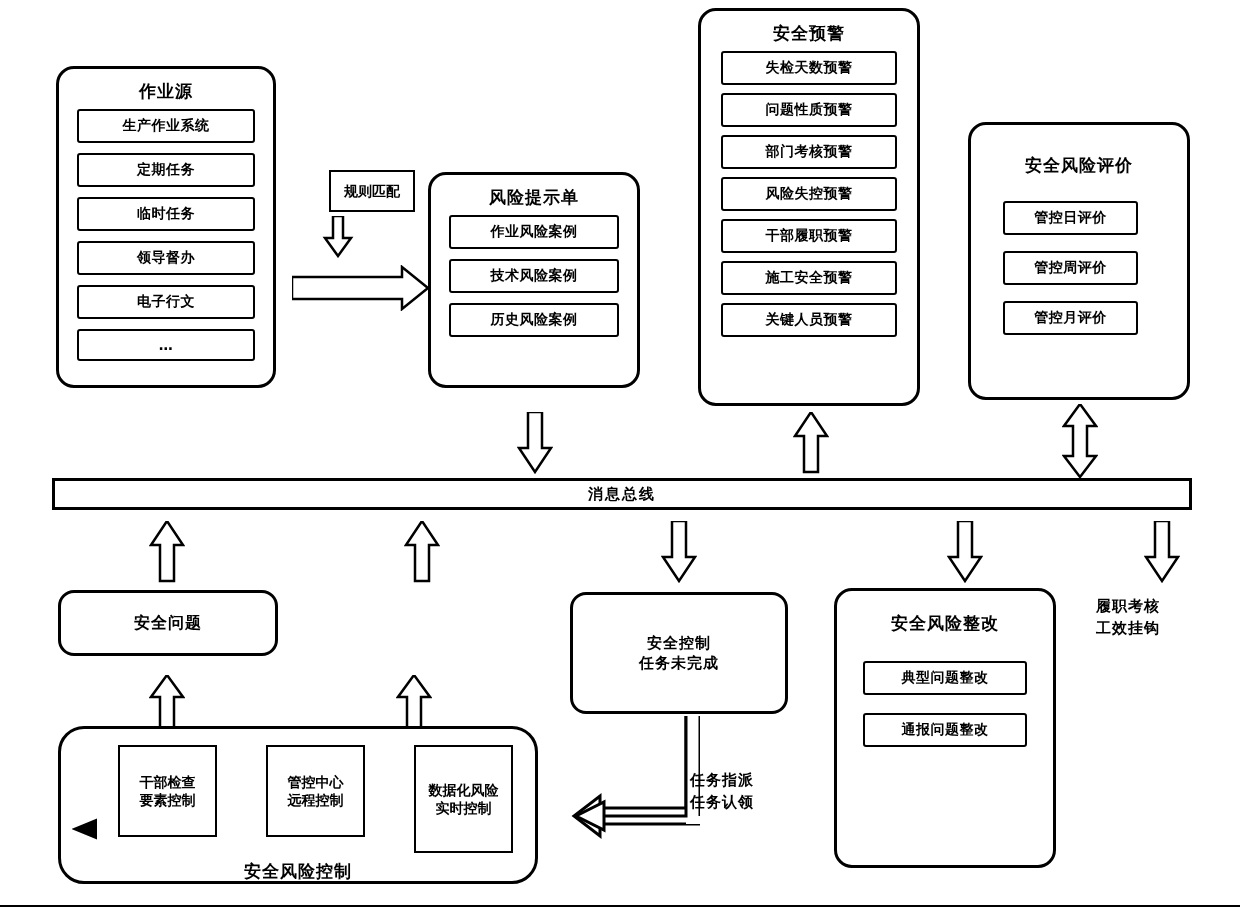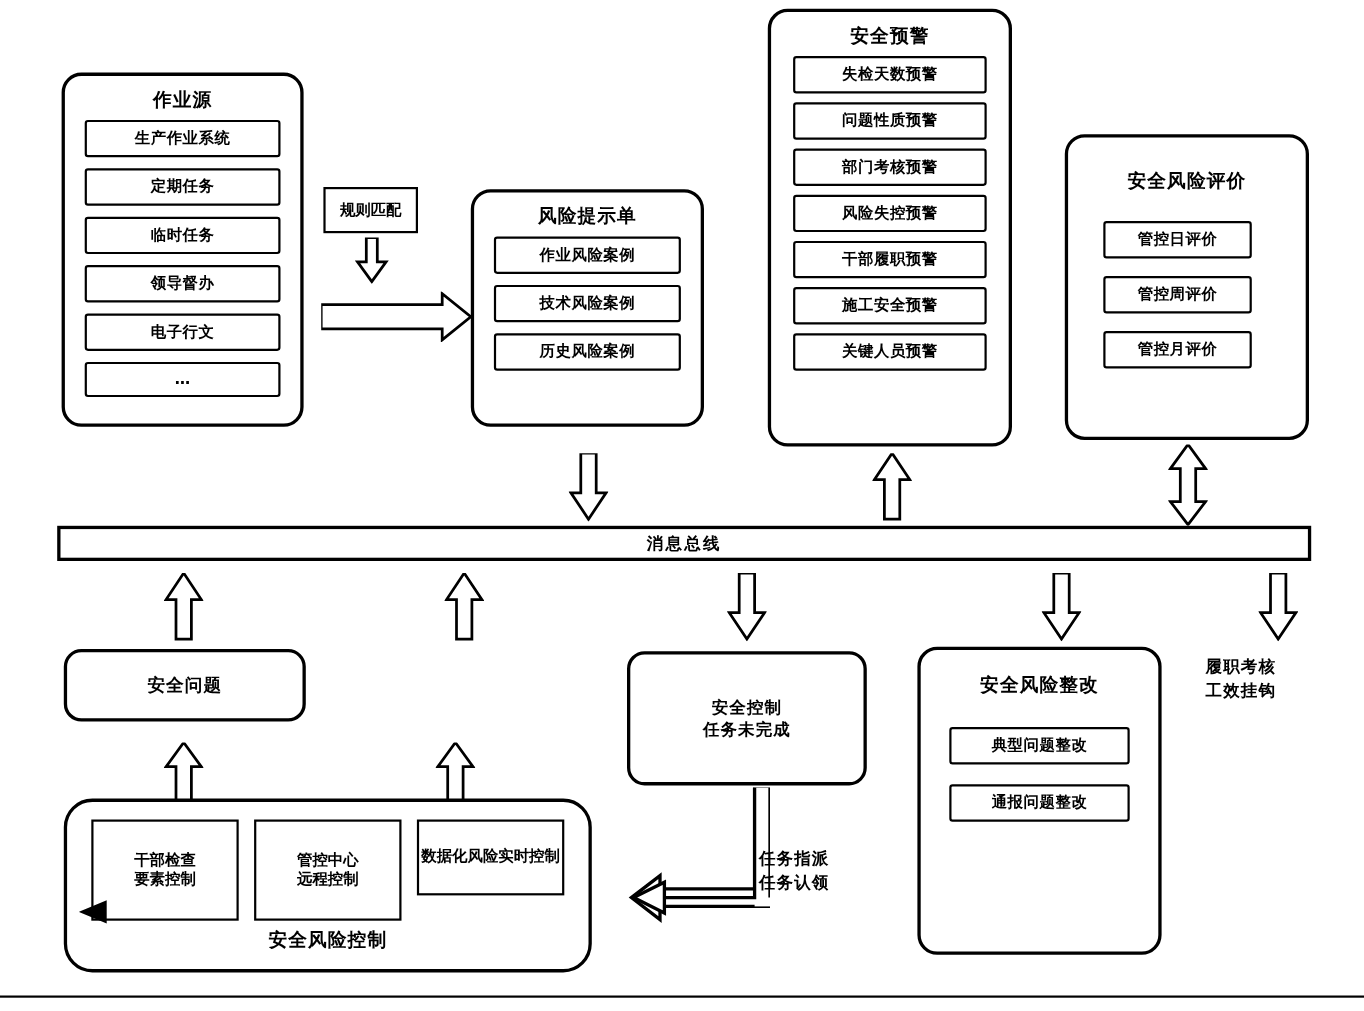--- a/index.html
+++ b/index.html
@@ -76,20 +76,21 @@
     border: 2.5px solid #000;
     background: #fff;
     box-sizing: border-box;
     display: flex;
     align-items: center;
     justify-content: center;
     text-align: center;
     font-weight: bold;
     font-size: 14px;
     line-height: 1.3;
+    margin-left: 35px;
   }
 
   
   .bus {
     position: absolute;
     border: 3px solid #000;
     background: #fff;
     box-sizing: border-box;
     display: flex;
     align-items: center;
@@ -295,21 +296,21 @@
   <div class="panel" style="left:58px; top:726px; width:480px; height:158px; border-radius:26px;">
     <div style="display:flex; gap:14px; padding:16px 22px 0 22px; box-sizing:border-box;">
       <div class="sqbox" style="position:relative; flex:1; height:92px; flex-direction:column;">
         <span>干部检查</span>
         <span>要素控制</span>
       </div>
       <div class="sqbox" style="position:relative; flex:1; height:92px; flex-direction:column;">
         <span>管控中心</span>
         <span>远程控制</span>
       </div>
-      <div class="sqbox" style="position:relative; flex:1; height:69px; flex-direction:row;">
+      <div class="sqbox" style="position:relative; flex:1; height:108px; flex-direction:column;">
         <span>数据化风险</span>
         <span>实时控制</span>
       </div>
     </div>
     <div class="panel-title" style="margin-top:8px;">安全风险控制</div>
   </div>
 
   <div class="arrow" style="left:72px; top:818px;">
     <svg width="26" height="22" viewBox="0 0 26 22">
       <polygon points="24,2 24,20 2,11" fill="#000000" stroke="#000000" stroke-width="2" stroke-linejoin="miter"></polygon>

